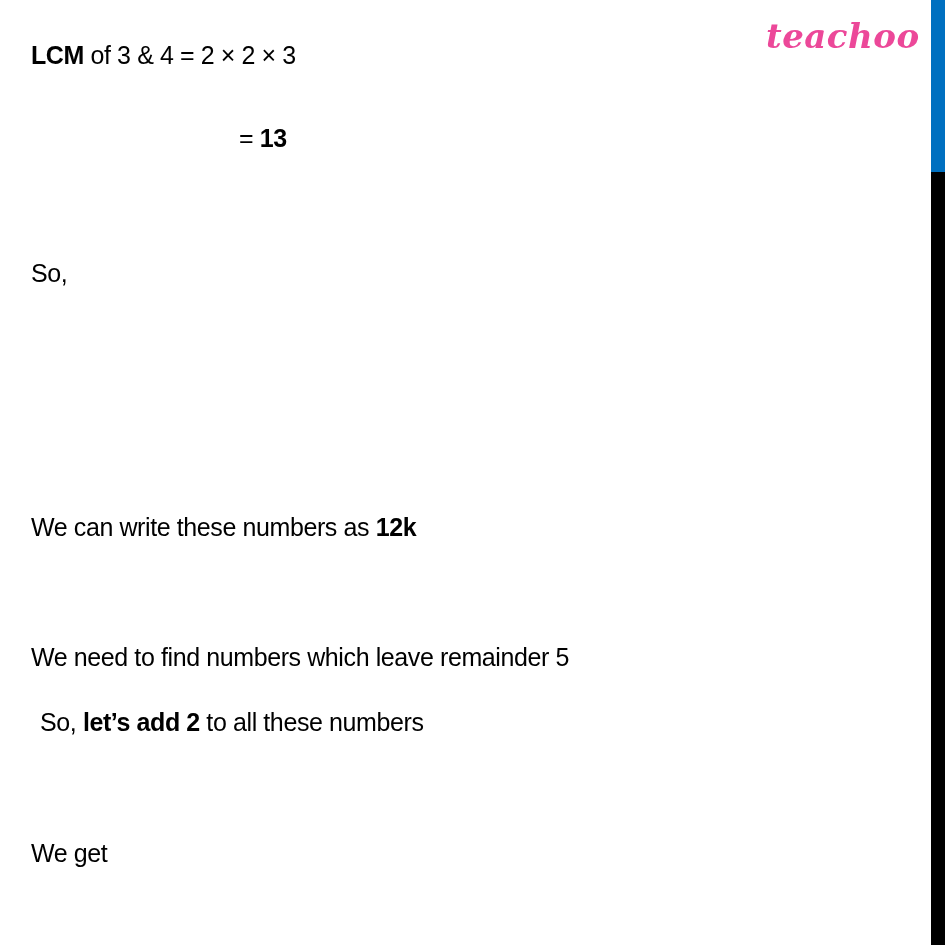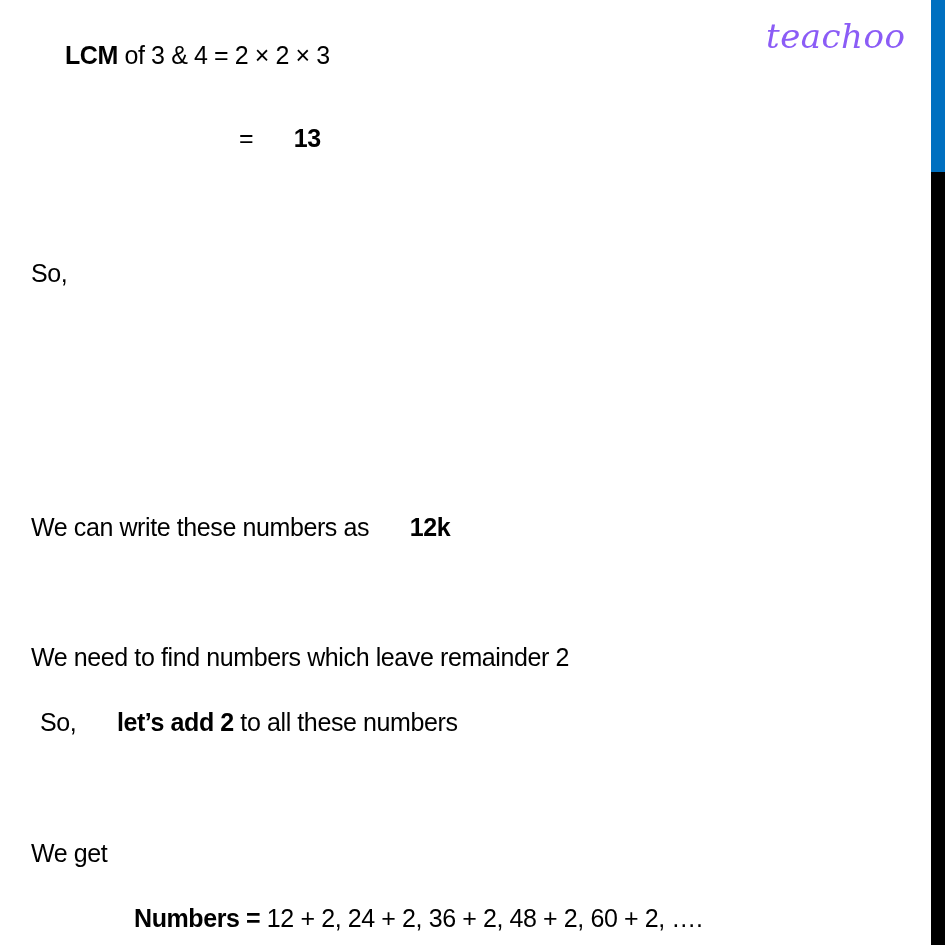--- a/index.html
+++ b/index.html
@@ -23,46 +23,46 @@
       height: 945px;
       background: #ffffff;
     }
     .line {
       position: absolute;
       font-size: 25px;
       line-height: 30px;
       white-space: nowrap;
       letter-spacing: -0.4px;
     }
-    .b { font-weight: bold; margin-left: 34px; }
+    .b { font-weight: bold; }
     .sidebar-blue {
       position: absolute;
       left: 931px;
       top: 0;
       width: 14px;
       height: 172px;
     }
     .sidebar-black {
       position: absolute;
       left: 931px;
       top: 172px;
       width: 14px;
       height: 773px;
     }
     .logo {
       position: absolute;
       left: 766px;
       top: 16px;
       font-family: "DejaVu Serif", serif;
       font-style: italic;
-      font-weight: normal;
+      font-weight: bold;
       font-size: 34px;
       line-height: 40px;
       letter-spacing: 0.5px;
-      color: #8b5cf6;
+      color: #ec4899;
     }
   </style>
 </head>
 <body>
 
 <div class="slide">
 
   <div class="logo">teachoo</div>
 
   <div class="line" style="left:31px; top:40px;">
@@ -74,28 +74,25 @@
   </div>
 
   <div class="line" style="left:31px; top:258px;">So,</div>
 
 
 
   <div class="line" style="left:31px; top:512px;text-align:right;">
     <span>We can write these numbers as </span><span class="b">12k</span>
   </div>
 
-  <div class="line" style="left:31px; top:642px;">We need to find numbers which leave remainder 2</div>
+  <div class="line" style="left:31px; top:642px;">We need to find numbers which leave remainder 5</div>
 
   <div class="line" style="left:40px; top:707px;">
     <span>So, </span><span class="b">let’s add 2</span><span> to all these numbers</span>
   </div>
 
   <div class="line" style="left:31px; top:838px;">We get</div>
 
-  <div class="line" style="left:100px; top:903px;">
-    <span class="b">Numbers =</span><span> 12 + 2, 24 + 2, 36 + 2, 48 + 2, 60 + 2, ….</span>
-  </div>
 
 </div>
 
 <div class="sidebar-blue" style="background: rgb(0, 112, 192);"></div>
 <div class="sidebar-black" style="background: rgb(0, 0, 0);"></div>
 
 </body></html>

